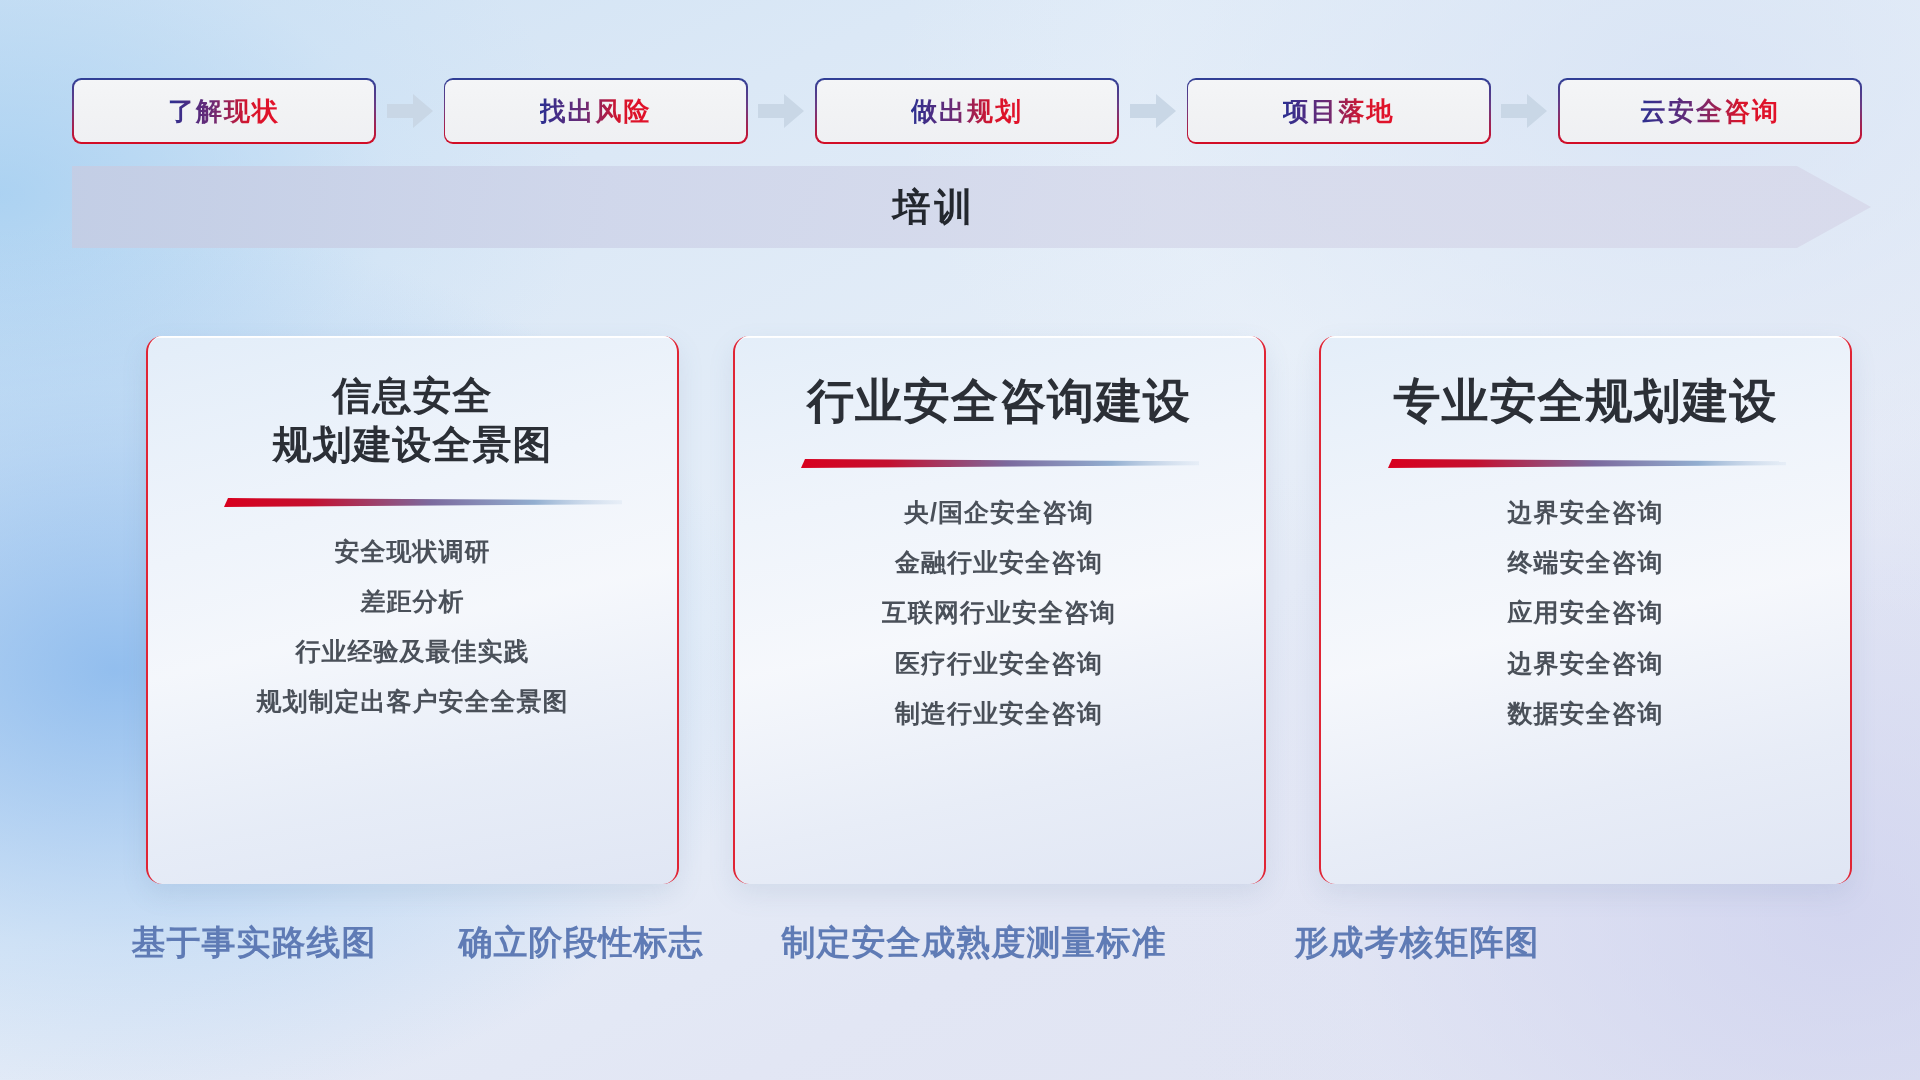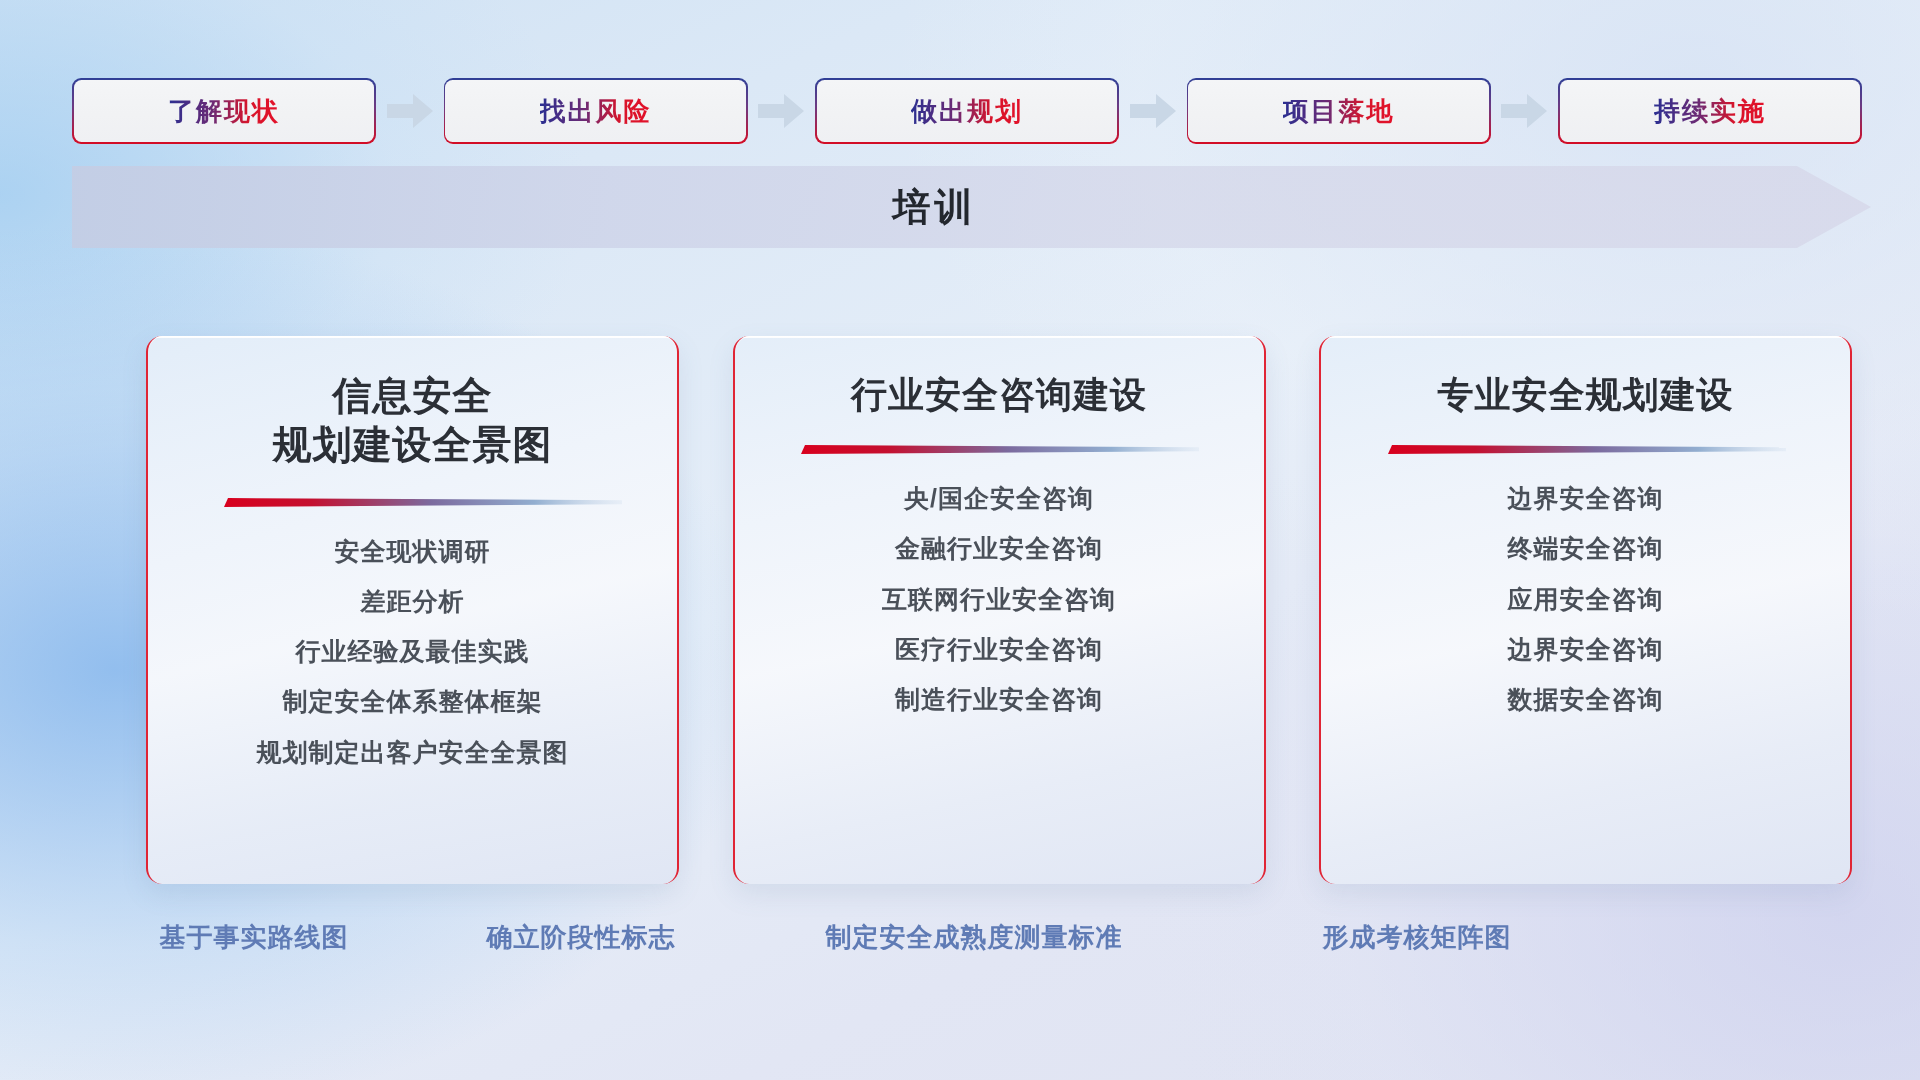--- a/index.html
+++ b/index.html
@@ -139,21 +139,21 @@
   .card-body {
     position: absolute;
     inset: 0;
     padding: 36px 28px 26px 28px;
     box-sizing: border-box;
     display: flex;
     flex-direction: column;
     align-items: center;
   }
   .card-title {
-    font-size: 36px;
+    font-size: 47px;
     font-weight: 700;
     color: #2b2f36;
     line-height: 1.25;
     text-align: center;
     letter-spacing: 1px;
     white-space: pre-line;
   }
   .divider {
     margin-top: 26px;
     width: 452px;
@@ -187,21 +187,21 @@
   
   #footers {
     position: absolute;
     left: 0;
     top: 920px;
     width: 1920px;
     height: 50px;
   }
   .footer-label {
     position: absolute;
-    font-size: 26px;
+    font-size: 34px;
     font-weight: 700;
     color: #5f7bb5;
     letter-spacing: 1px;
     white-space: nowrap;
     transform: translateX(-50%);
   }
 </style>
 </head>
 <body>
 
@@ -252,21 +252,21 @@
     </div>
 
     <div class="step-arrow">
       <svg width="46" height="34" viewBox="0 0 46 34" aria-hidden="true">
         <path d="M0 10 H26 V0 L46 17 L26 34 V24 H0 Z" fill="#c9d7e6"></path>
       </svg>
     </div>
 
     <div class="step-box">
       <div class="step-inner">
-        <span class="step-label">持续实施</span>
+        <span class="step-label">云安全咨询</span>
       </div>
     </div>
 
   </div>
 
   <div id="banner-wrap">
     <div id="banner-shape"></div>
     <div id="banner-title">培训</div>
   </div>
 
@@ -287,21 +287,20 @@
                 <stop offset="100%" stop-color="#c8d8ea" stop-opacity="0.25"></stop>
               </linearGradient>
             </defs>
             <path d="M6 2 L400 4.2 L400 8.2 L2 11 Z" fill="url(#dg1)"></path>
           </svg>
         </div>
         <div class="card-items">
           <div class="card-item">安全现状调研</div>
           <div class="card-item">差距分析</div>
           <div class="card-item">行业经验及最佳实践</div>
-          <div class="card-item">制定安全体系整体框架</div>
           <div class="card-item">规划制定出客户安全全景图</div>
         </div>
       </div>
     </div>
 
     <div class="card card--2">
       <div class="card-body">
         <div class="card-title">行业安全咨询建设</div>
         <div class="divider">
           <svg width="400" height="13" viewBox="0 0 400 13" preserveAspectRatio="none" aria-hidden="true">

